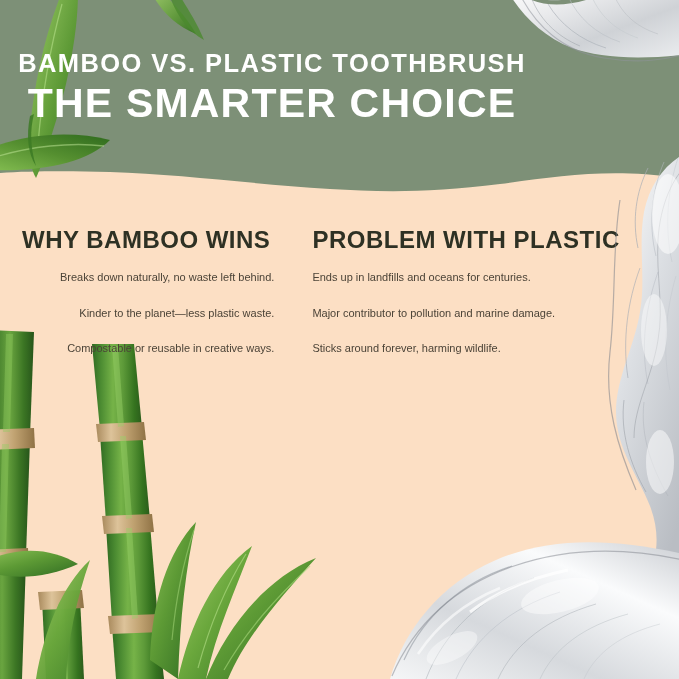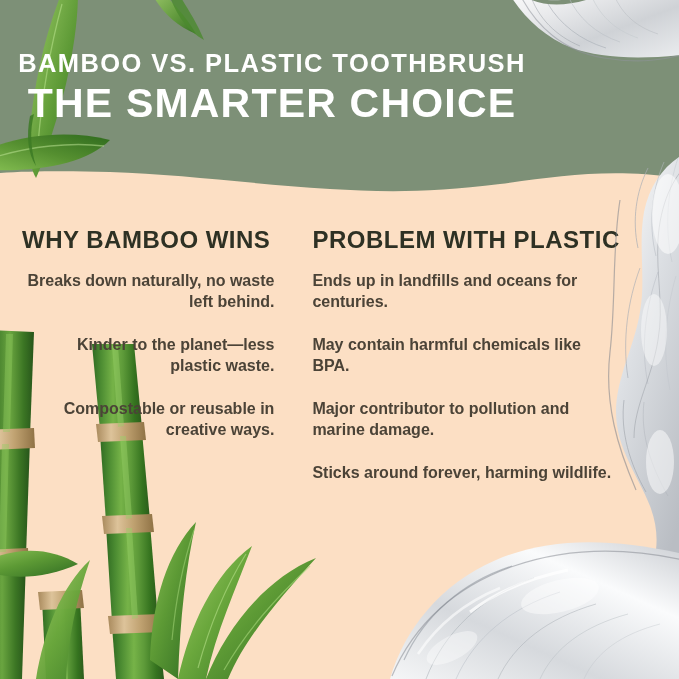--- a/index.html
+++ b/index.html
@@ -107,24 +107,24 @@
     letter-spacing: 0.5px;
     line-height: 1;
     margin: 0 0 18px 0;
     white-space: nowrap;
   }
   .col-left .col-title { text-align: center; padding-right: 4px; }
   .col-right .col-title { text-align: left; }
 
   .point {
     color: #4b4337;
-    font-size: 16px;
+    font-size: 11px;
     line-height: 1.34;
     margin: 0 0 21px 0;
-    font-weight: 700;
+    font-weight: 400;
   }
   .point:last-child { margin-bottom: 0; }
 
   .point.gap-extra { margin-bottom: 44px; }
 
   
   .decor {
     position: absolute;
     left: 0;
     top: 0;
@@ -292,21 +292,20 @@
     <div class="col col-left">
       <div class="col-title">WHY BAMBOO WINS</div>
       <p class="point">Breaks down naturally, no waste left behind.</p>
       <p class="point">Kinder to the planet—less plastic waste.</p>
       <p class="point">Compostable or reusable in creative ways.</p>
     </div>
 
     <div class="col col-right">
       <div class="col-title">PROBLEM WITH PLASTIC</div>
       <p class="point">Ends up in landfills and oceans for centuries.</p>
-      <p class="point">May contain harmful chemicals like BPA.</p>
       <p class="point">Major contributor to pollution and marine damage.</p>
       <p class="point">Sticks around forever, harming wildlife.</p>
     </div>
 
   </div>
 
   <div class="decor decor-top">
     <svg viewBox="0 0 679 679" xmlns="http://www.w3.org/2000/svg">
       <defs>
         <linearGradient id="plasticA" x1="0" y1="0" x2="1" y2="1">

